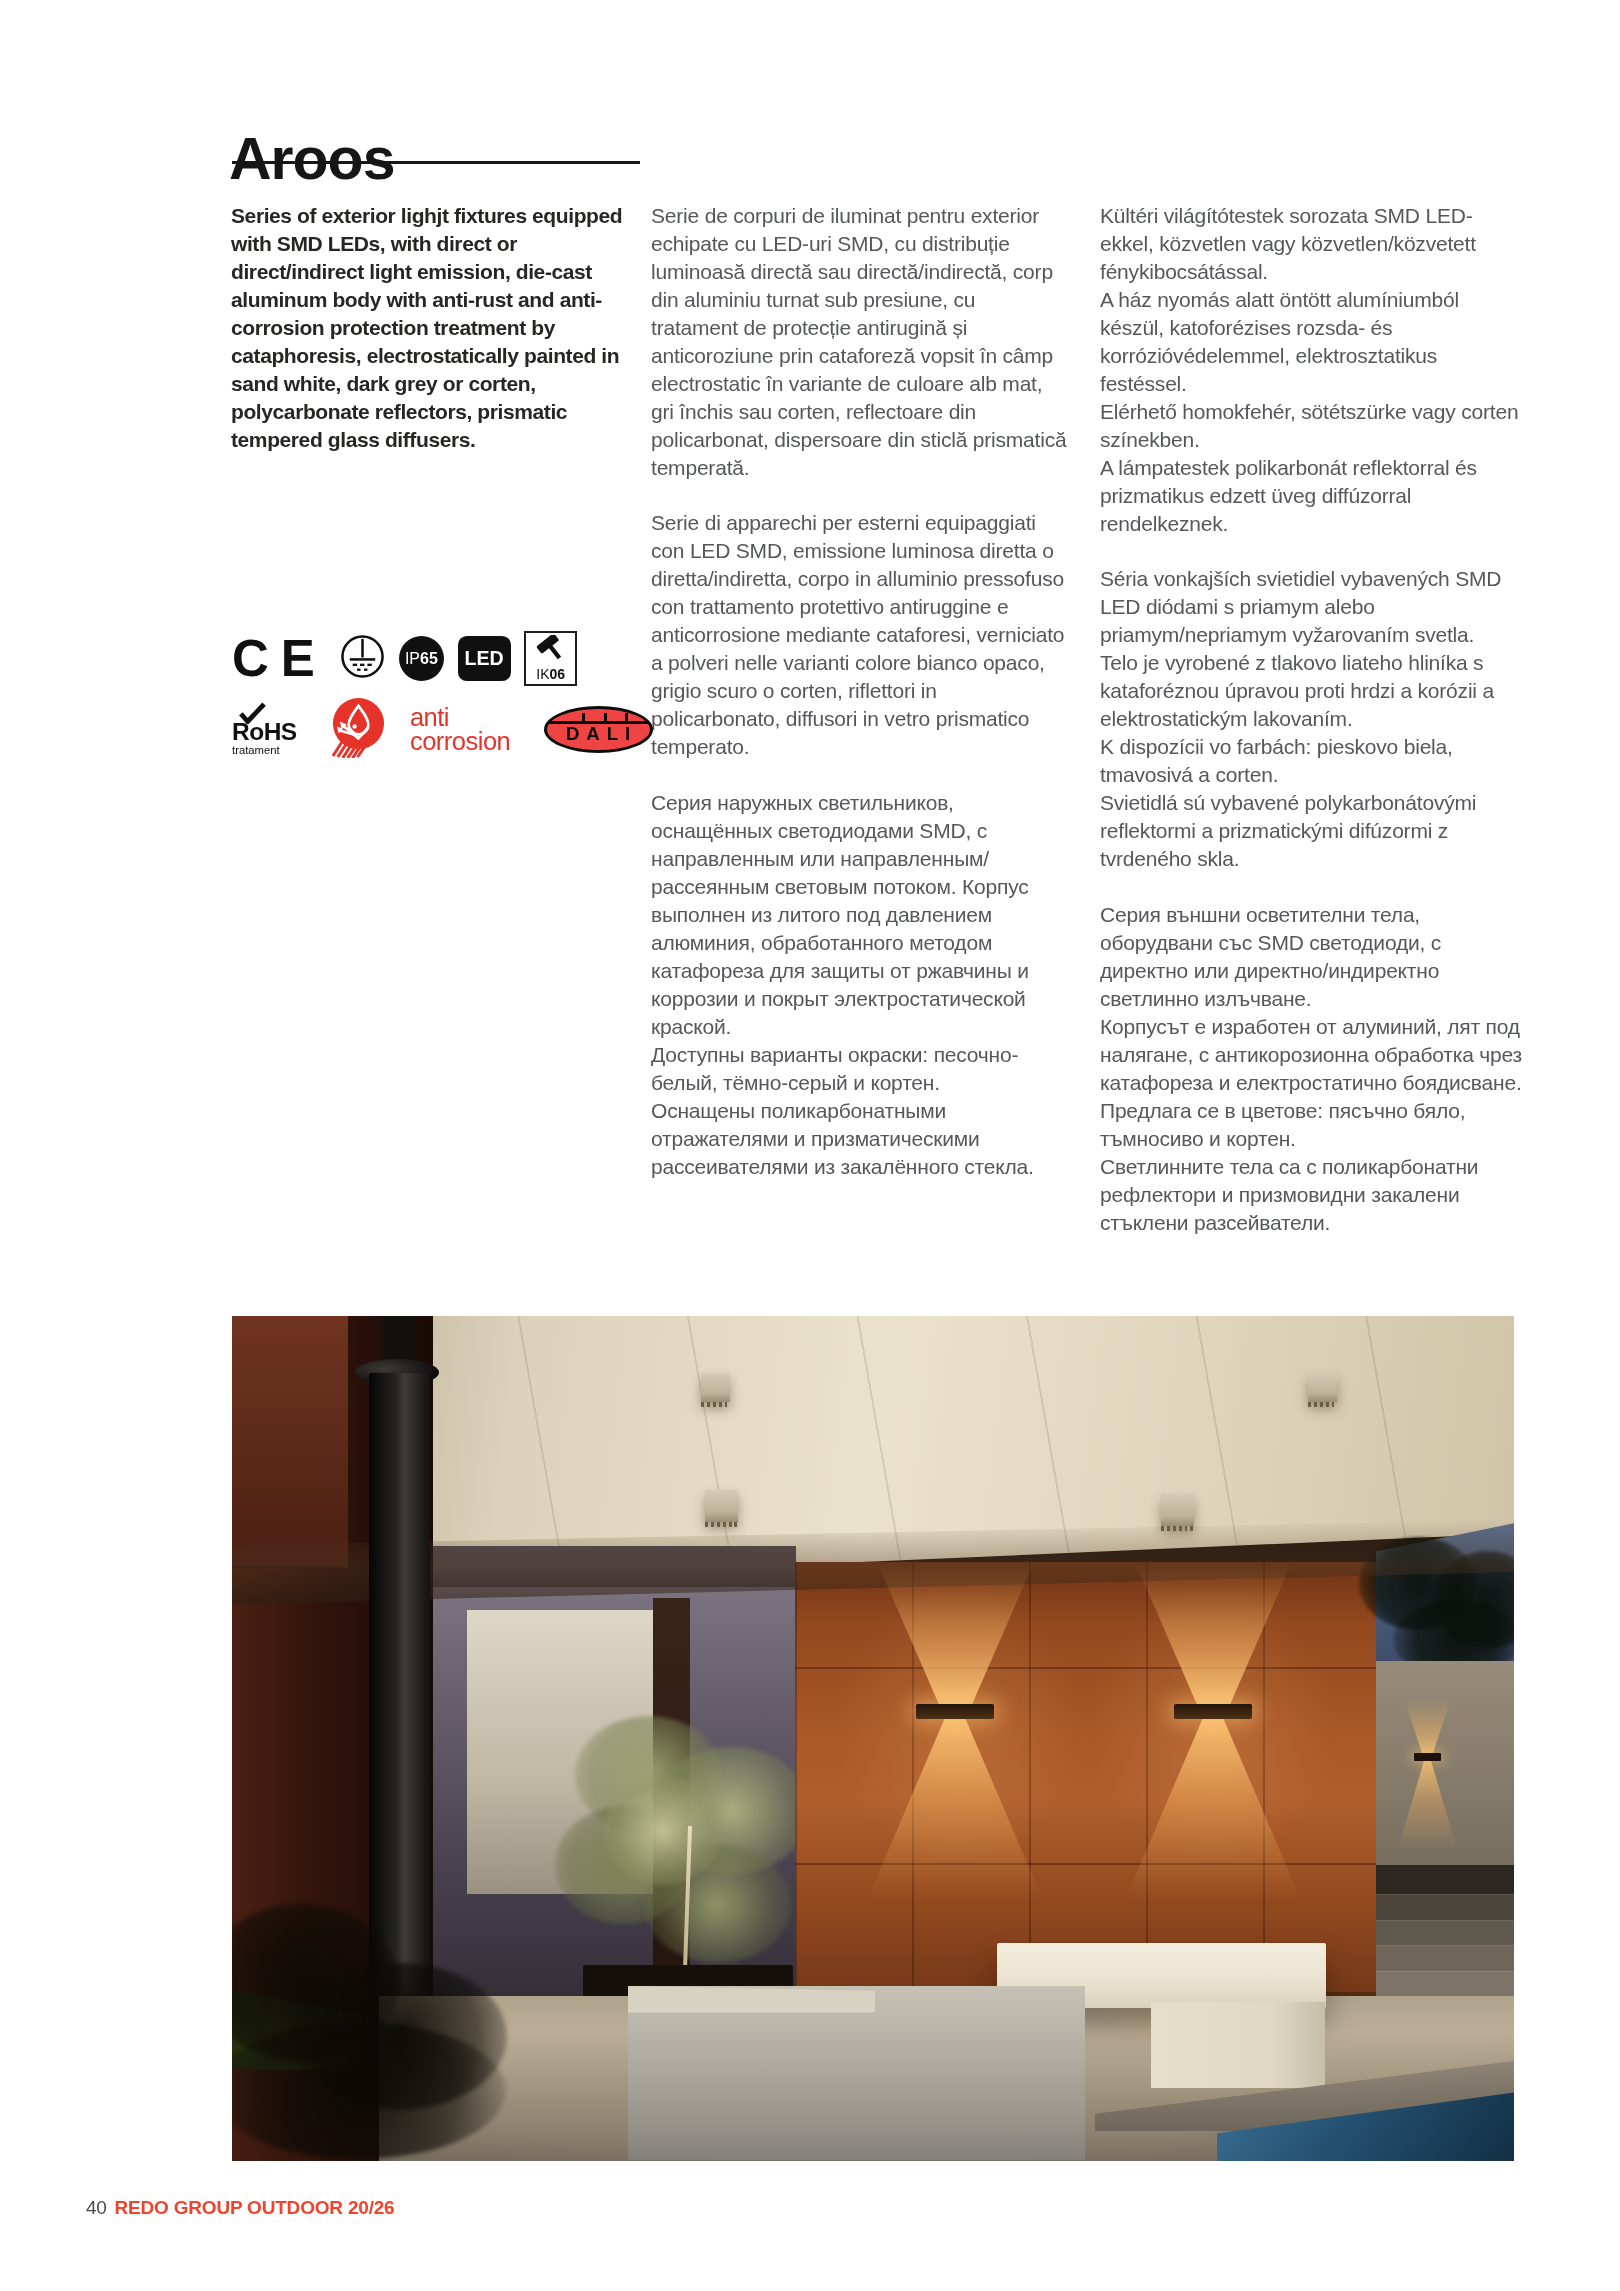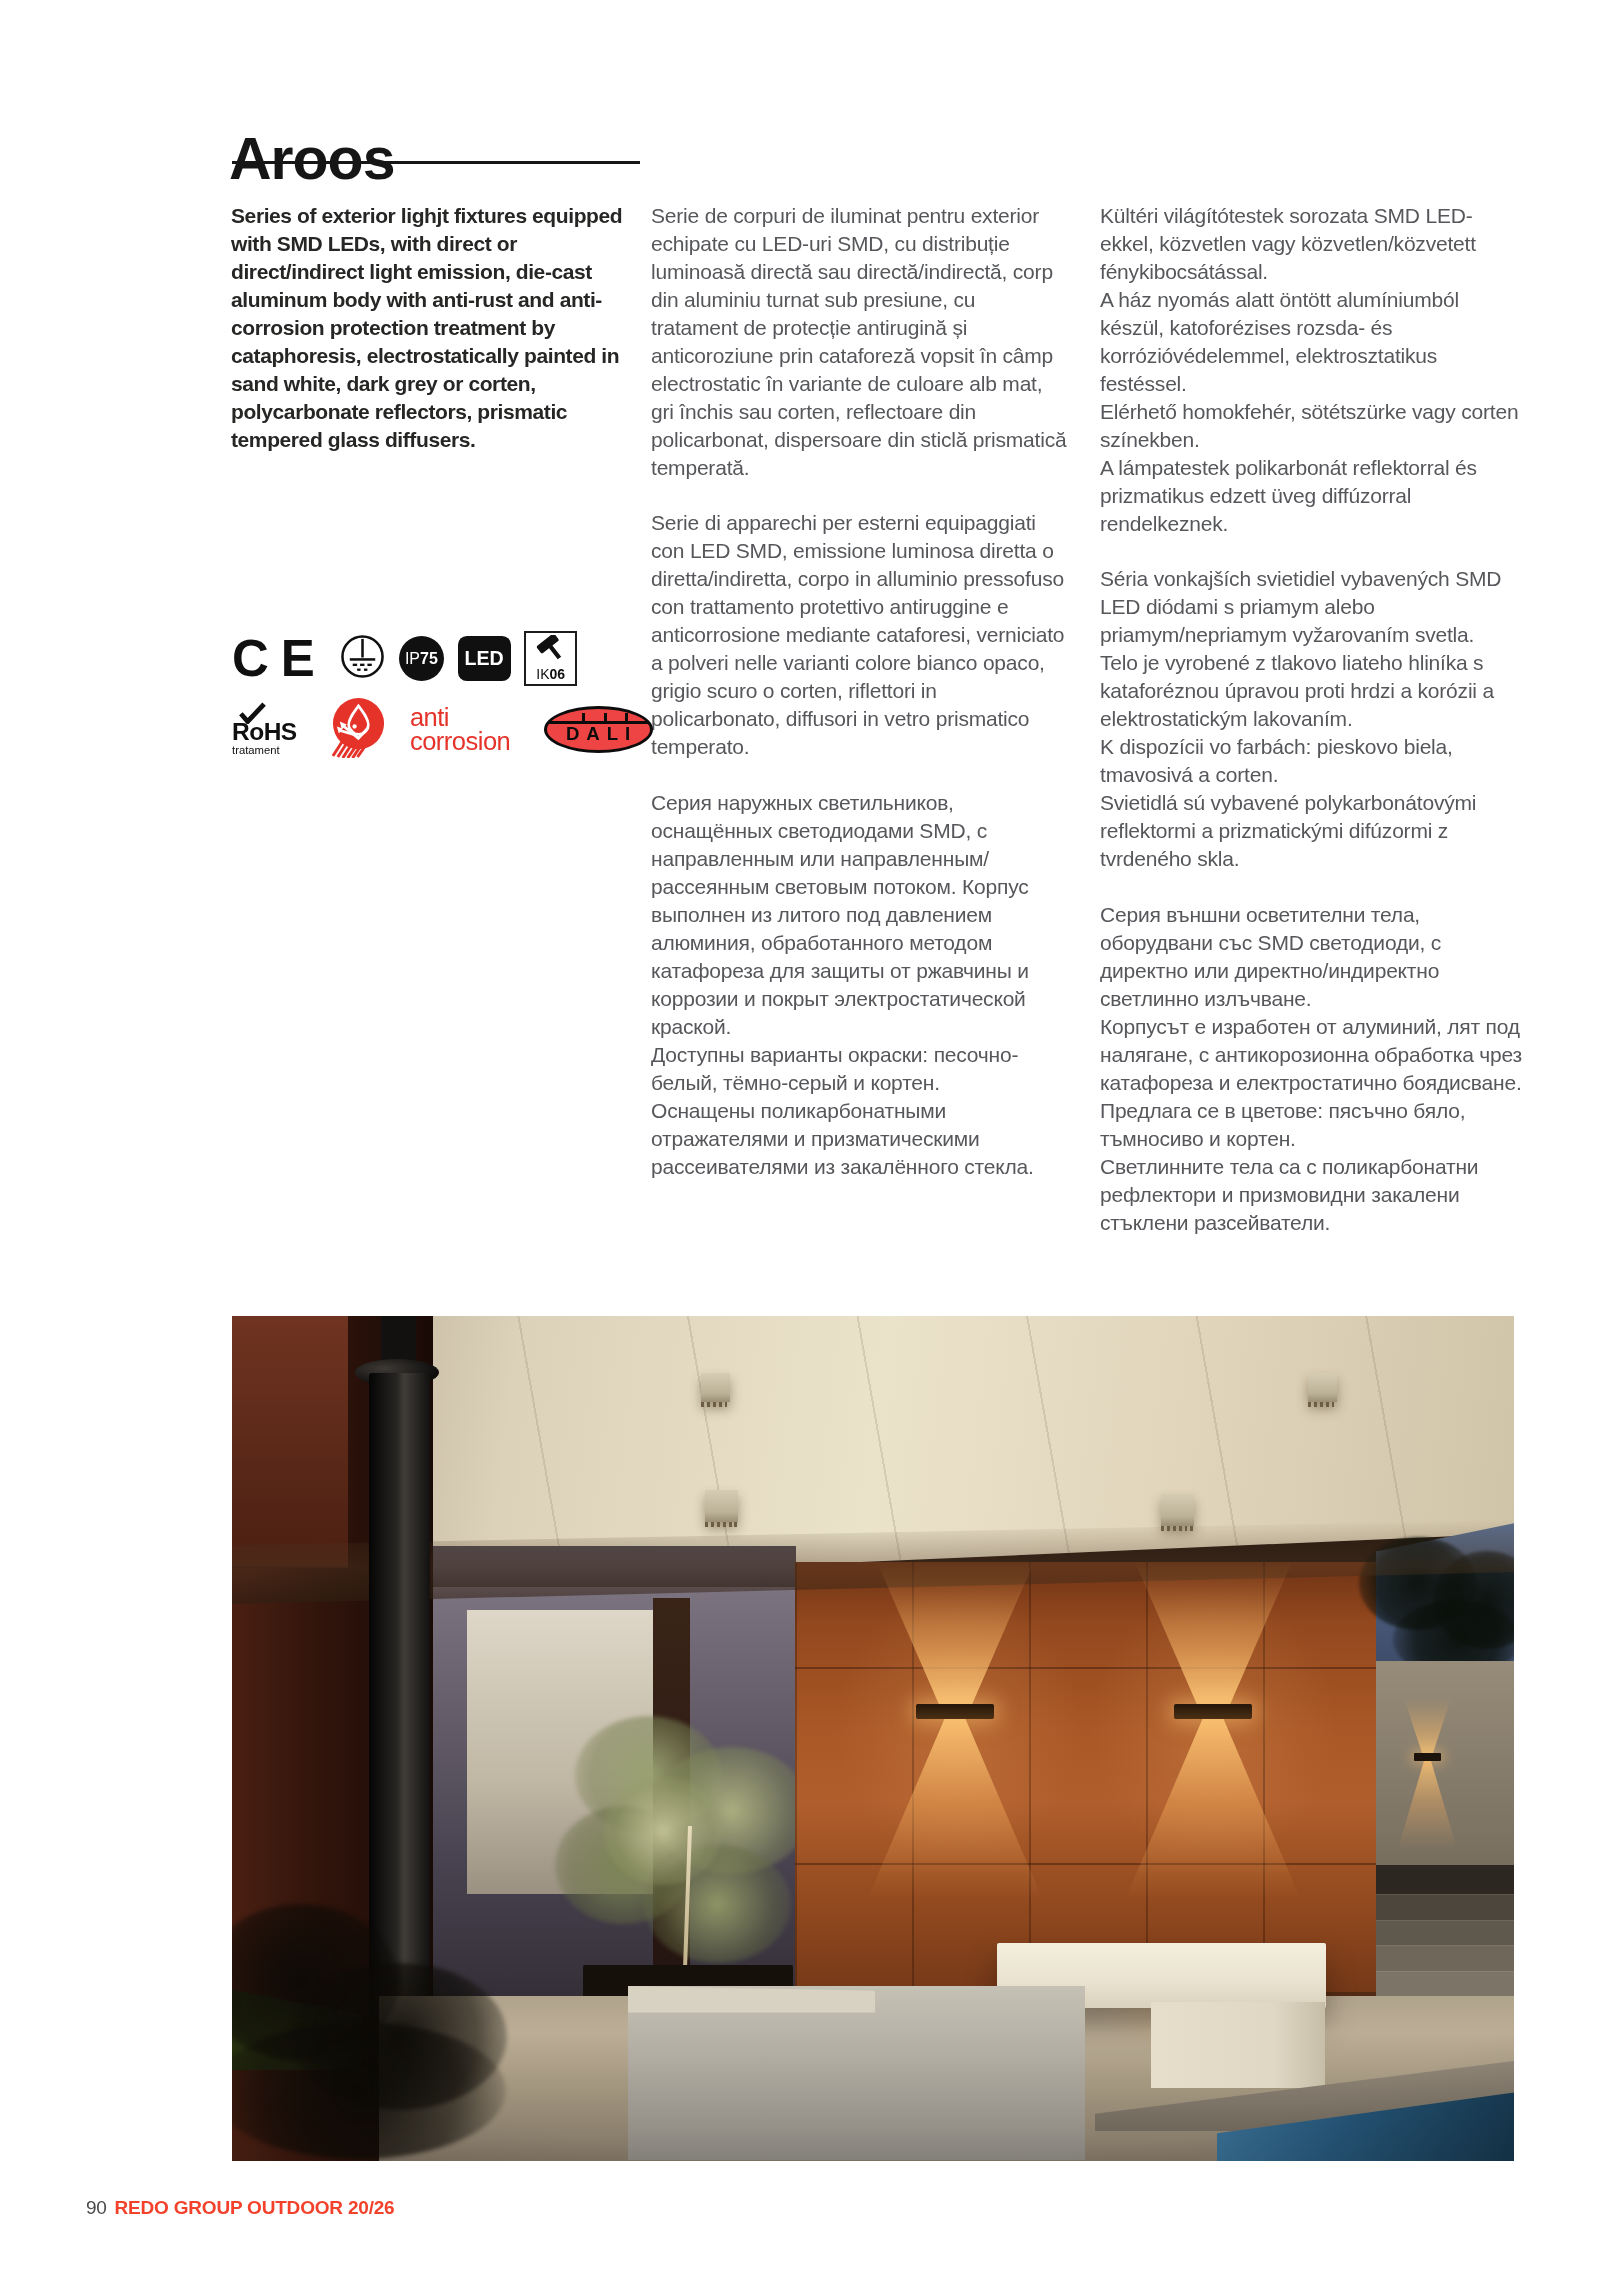--- a/index.html
+++ b/index.html
@@ -233,21 +233,21 @@
             <line x1="13" y1="31.5" x2="17.5" y2="31.5"></line>
               <line x1="20.5" y1="31.5" x2="25" y2="31.5"></line>
               <line x1="28" y1="31.5" x2="32.5" y2="31.5"></line>
             <line x1="17.5" y1="36.5" x2="21" y2="36.5"></line>
               <line x1="24.5" y1="36.5" x2="28" y2="36.5"></line>
           </g>
         </svg>
       </span>
       <div class="badge-circle">
         <span class="thin">IP</span>
-          <span class="bold">75</span>
+          <span class="bold">65</span>
       </div>
       <div class="badge-led">
         <span>LED</span>
       </div>
       <div class="badge-ik">
         <span style="margin-top:2px;">
           <svg width="35" height="27.4" viewBox="0 0 36 28">
             <g transform="rotate(-38 18 13)">
               <rect x="7" y="3" width="23" height="9.5" rx="2" fill="#101010"></rect>
               <rect x="16.5" y="10" width="4.5" height="17" fill="#101010"></rect>
@@ -381,18 +381,18 @@
     <div class="bench-white-top"></div>
     <div class="bench-white-side"></div>
     <div class="bench-grey"></div>
     <div class="bench-grey-ledge"></div>
     <div class="pool-slab"></div>
     <div class="pool"></div>
     <div class="vignette"></div>
   </div>
 
   <div class="footer">
-    <span class="pageno">90</span>
+    <span class="pageno">40</span>
     <span class="catalog">REDO GROUP OUTDOOR 20/26</span>
   </div>
 
 </div>
 
 
 </body></html>

